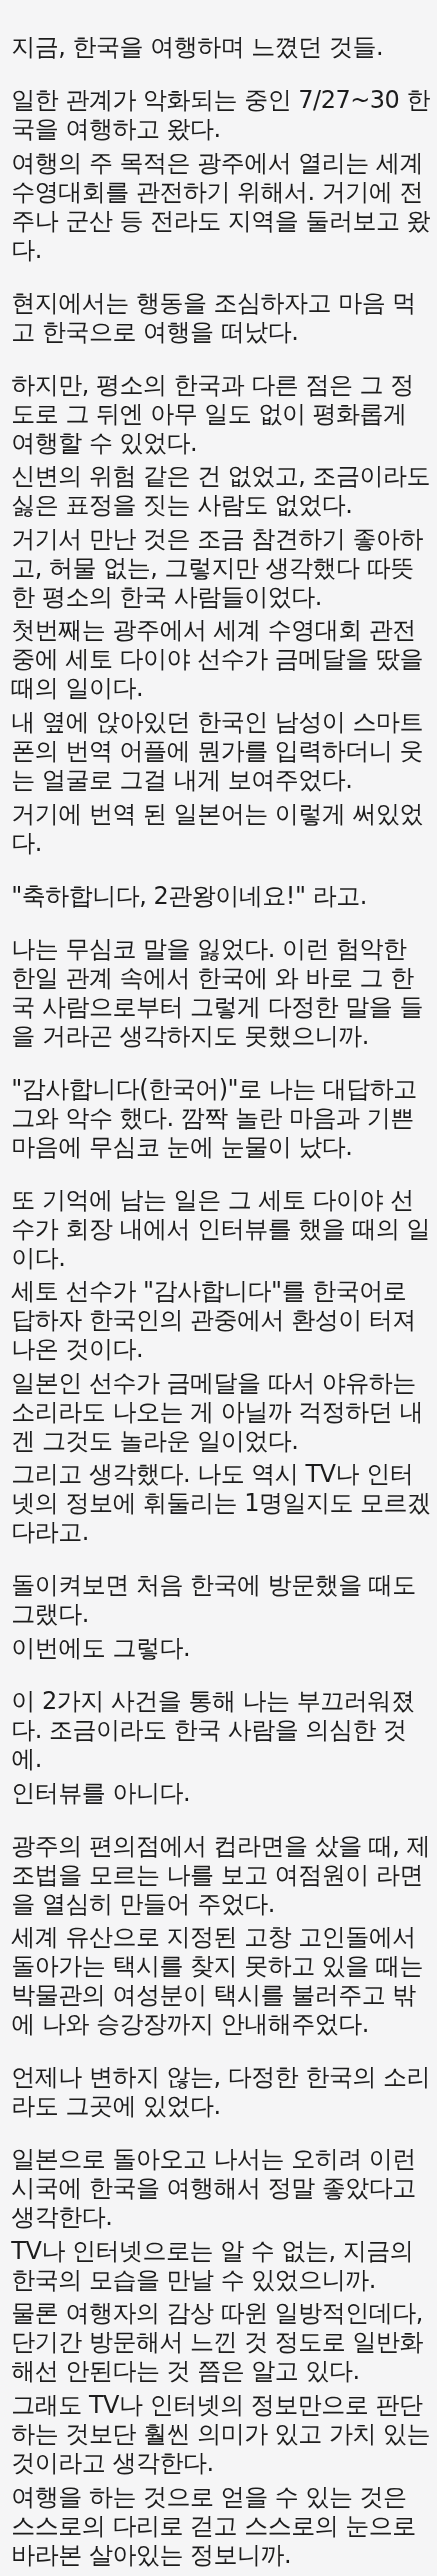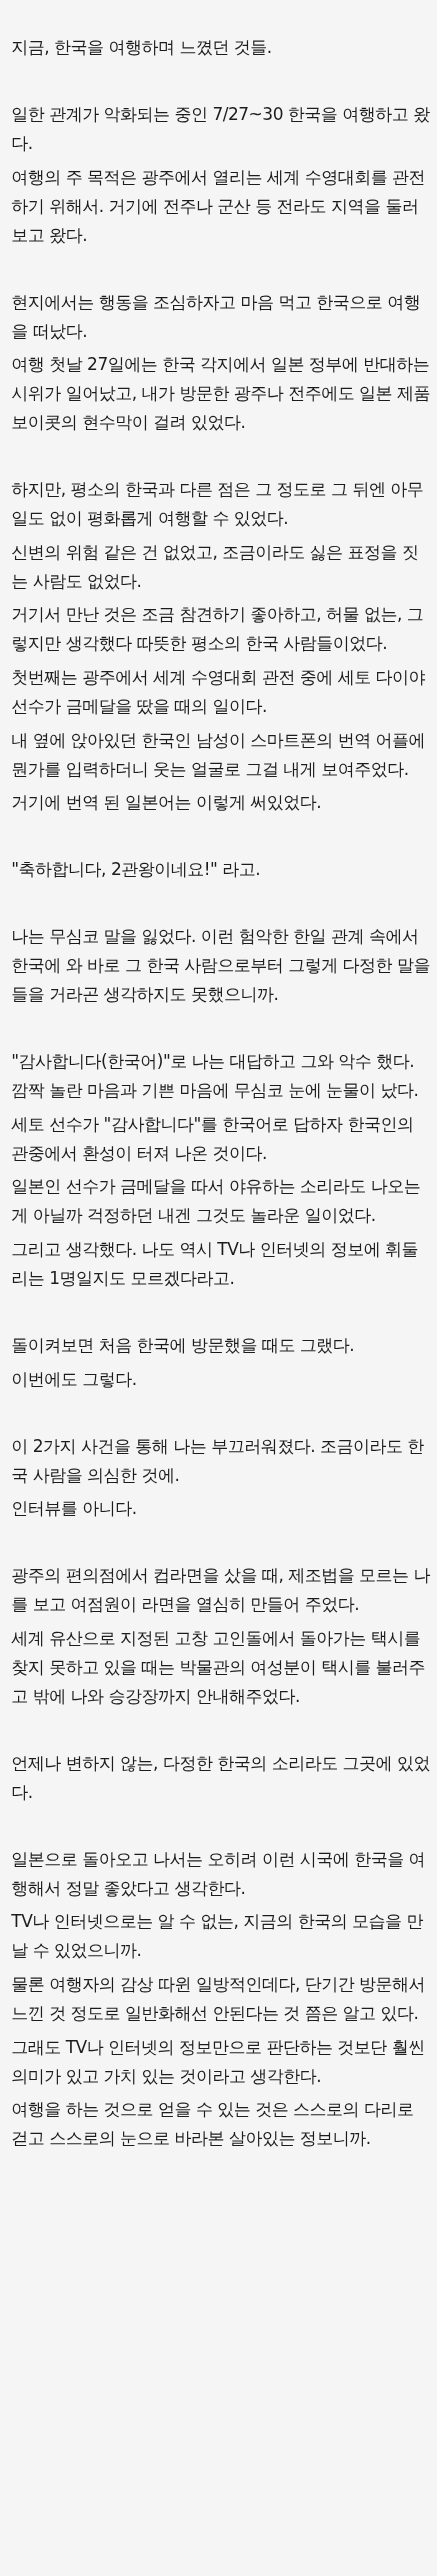--- a/index.html
+++ b/index.html
@@ -13,48 +13,48 @@
     height: 3074px;
     margin: 0 auto;
     background: #f5f5f6;
     color: #1c1c1c;
     box-sizing: border-box;
     padding: 33px 6.2px 0 11.3px;
     overflow: hidden;
   }
   .post p {
     margin: 4.6px 0 0 0;
-    font-size: 17px;
+    font-size: 24px;
     line-height: 29px;
     letter-spacing: -0.5px;
     font-weight: 400;
     word-break: break-all;
   }
   .post p:first-child { margin-top: 0; }
-  .post p.lg { margin-top: 38px; }
+  .post p.lg { margin-top: 24px; }
 </style>
 </head>
 <body>
 
 <div class="page">
   <article class="post">
     <p>지금, 한국을 여행하며 느꼈던 것들.</p>
     <p class="lg">일한 관계가 악화되는 중인 7/27~30 한국을 여행하고 왔다.</p>
     <p>여행의 주 목적은 광주에서 열리는 세계 수영대회를 관전하기 위해서. 거기에 전주나 군산 등 전라도 지역을 둘러보고 왔다.</p>
     <p class="lg">현지에서는 행동을 조심하자고 마음 먹고 한국으로 여행을 떠났다.</p>
-    <p>여행 첫날 27일에는 한국 각지에서 일본 정부에 반대하는 시위가 일어났고, 내가 방문한 광주나 전주에도 일본 제품 보이콧의 현수막이 걸려 있었다.</p>
     <p class="lg">하지만, 평소의 한국과 다른 점은 그 정도로 그 뒤엔 아무 일도 없이 평화롭게 여행할 수 있었다.</p>
     <p>신변의 위험 같은 건 없었고, 조금이라도 싫은 표정을 짓는 사람도 없었다.</p>
     <p>거기서 만난 것은 조금 참견하기 좋아하고, 허물 없는, 그렇지만 생각했다 따뜻한 평소의 한국 사람들이었다.</p>
     <p>첫번째는 광주에서 세계 수영대회 관전 중에 세토 다이야 선수가 금메달을 땄을 때의 일이다.</p>
     <p>내 옆에 앉아있던 한국인 남성이 스마트폰의 번역 어플에 뭔가를 입력하더니 웃는 얼굴로 그걸 내게 보여주었다.</p>
     <p>거기에 번역 된 일본어는 이렇게 써있었다.</p>
     <p class="lg">"축하합니다, 2관왕이네요!" 라고.</p>
     <p class="lg">나는 무심코 말을 잃었다. 이런 험악한 한일 관계 속에서 한국에 와 바로 그 한국 사람으로부터 그렇게 다정한 말을 들을 거라곤 생각하지도 못했으니까.</p>
     <p class="lg">"감사합니다(한국어)"로 나는 대답하고 그와 악수 했다. 깜짝 놀란 마음과 기쁜 마음에 무심코 눈에 눈물이 났다.</p>
+    <p class="lg">또 기억에 남는 일은 그 세토 다이야 선수가 회장 내에서 인터뷰를 했을 때의 일이다.</p>
     <p>세토 선수가 "감사합니다"를 한국어로 답하자 한국인의 관중에서 환성이 터져 나온 것이다.</p>
     <p>일본인 선수가 금메달을 따서 야유하는 소리라도 나오는 게 아닐까 걱정하던 내겐 그것도 놀라운 일이었다.</p>
     <p>그리고 생각했다. 나도 역시 TV나 인터넷의 정보에 휘둘리는 1명일지도 모르겠다라고.</p>
     <p class="lg">돌이켜보면 처음 한국에 방문했을 때도 그랬다.</p>
     <p>이번에도 그렇다.</p>
     <p class="lg">이 2가지 사건을 통해 나는 부끄러워졌다. 조금이라도 한국 사람을 의심한 것에.</p>
     <p>인터뷰를 아니다.</p>
     <p class="lg">광주의 편의점에서 컵라면을 샀을 때, 제조법을 모르는 나를 보고 여점원이 라면을 열심히 만들어 주었다.</p>
     <p>세계 유산으로 지정된 고창 고인돌에서 돌아가는 택시를 찾지 못하고 있을 때는 박물관의 여성분이 택시를 불러주고 밖에 나와 승강장까지 안내해주었다.</p>
     <p class="lg">언제나 변하지 않는, 다정한 한국의 소리라도 그곳에 있었다.</p>

